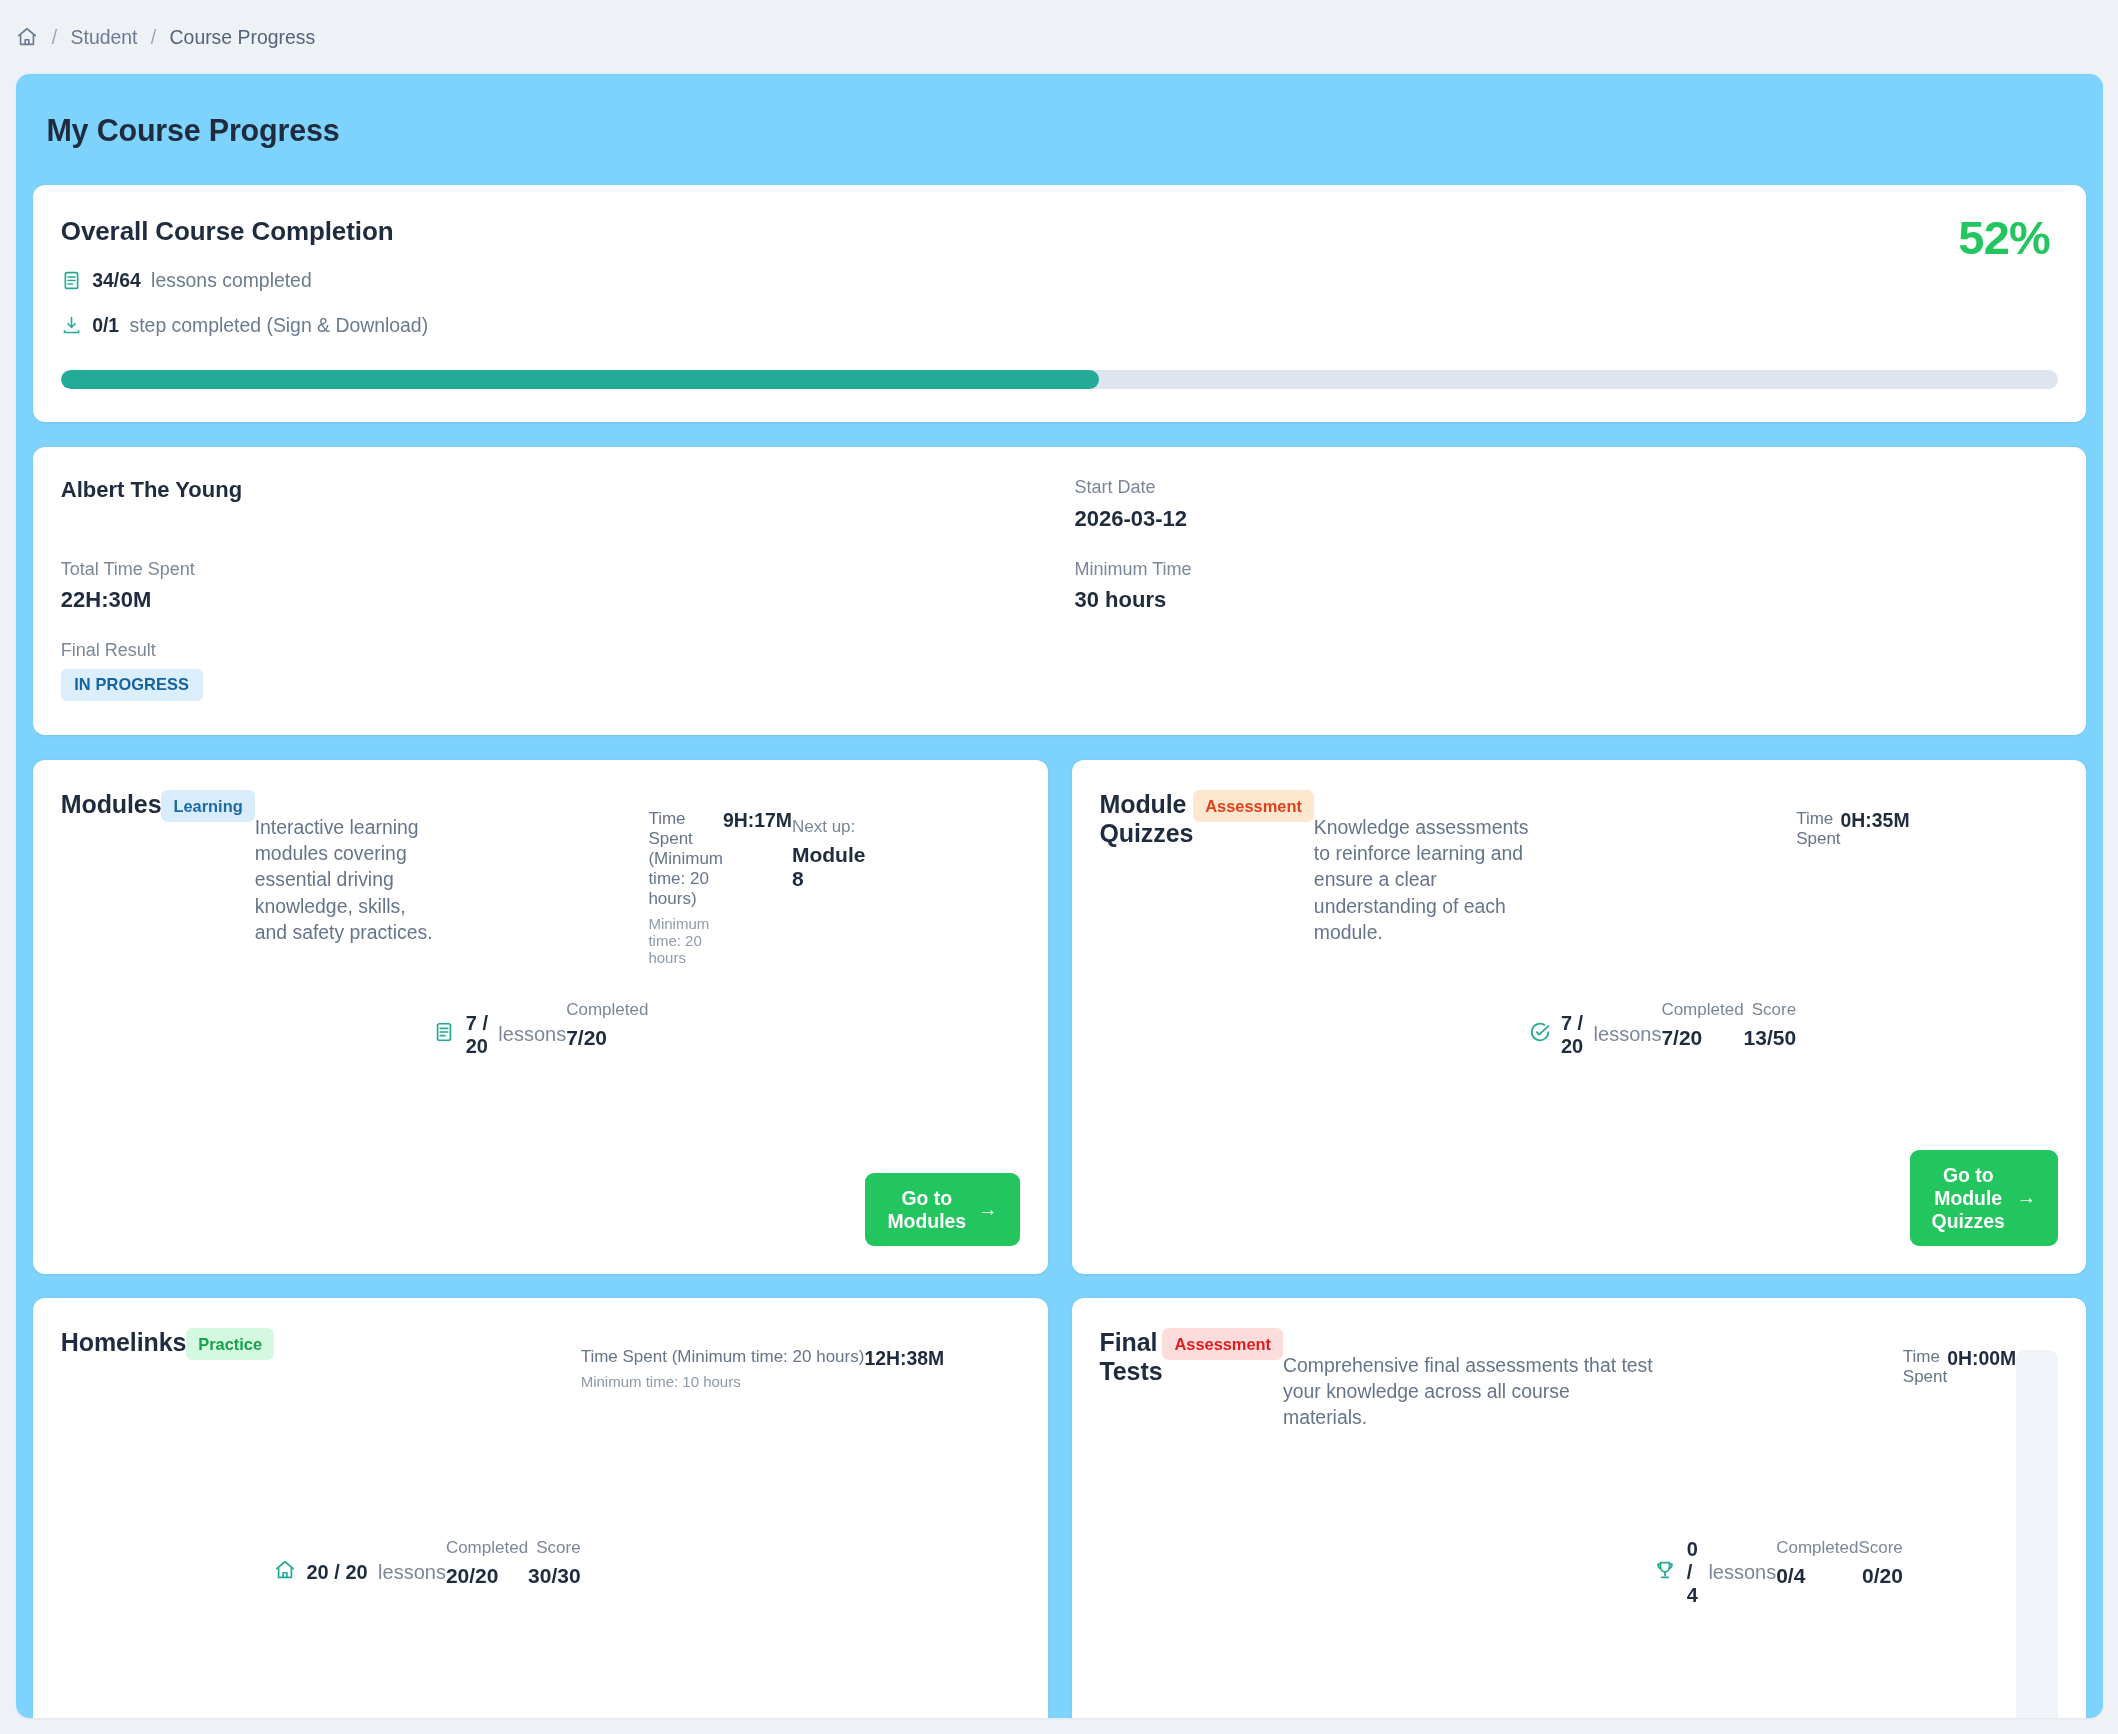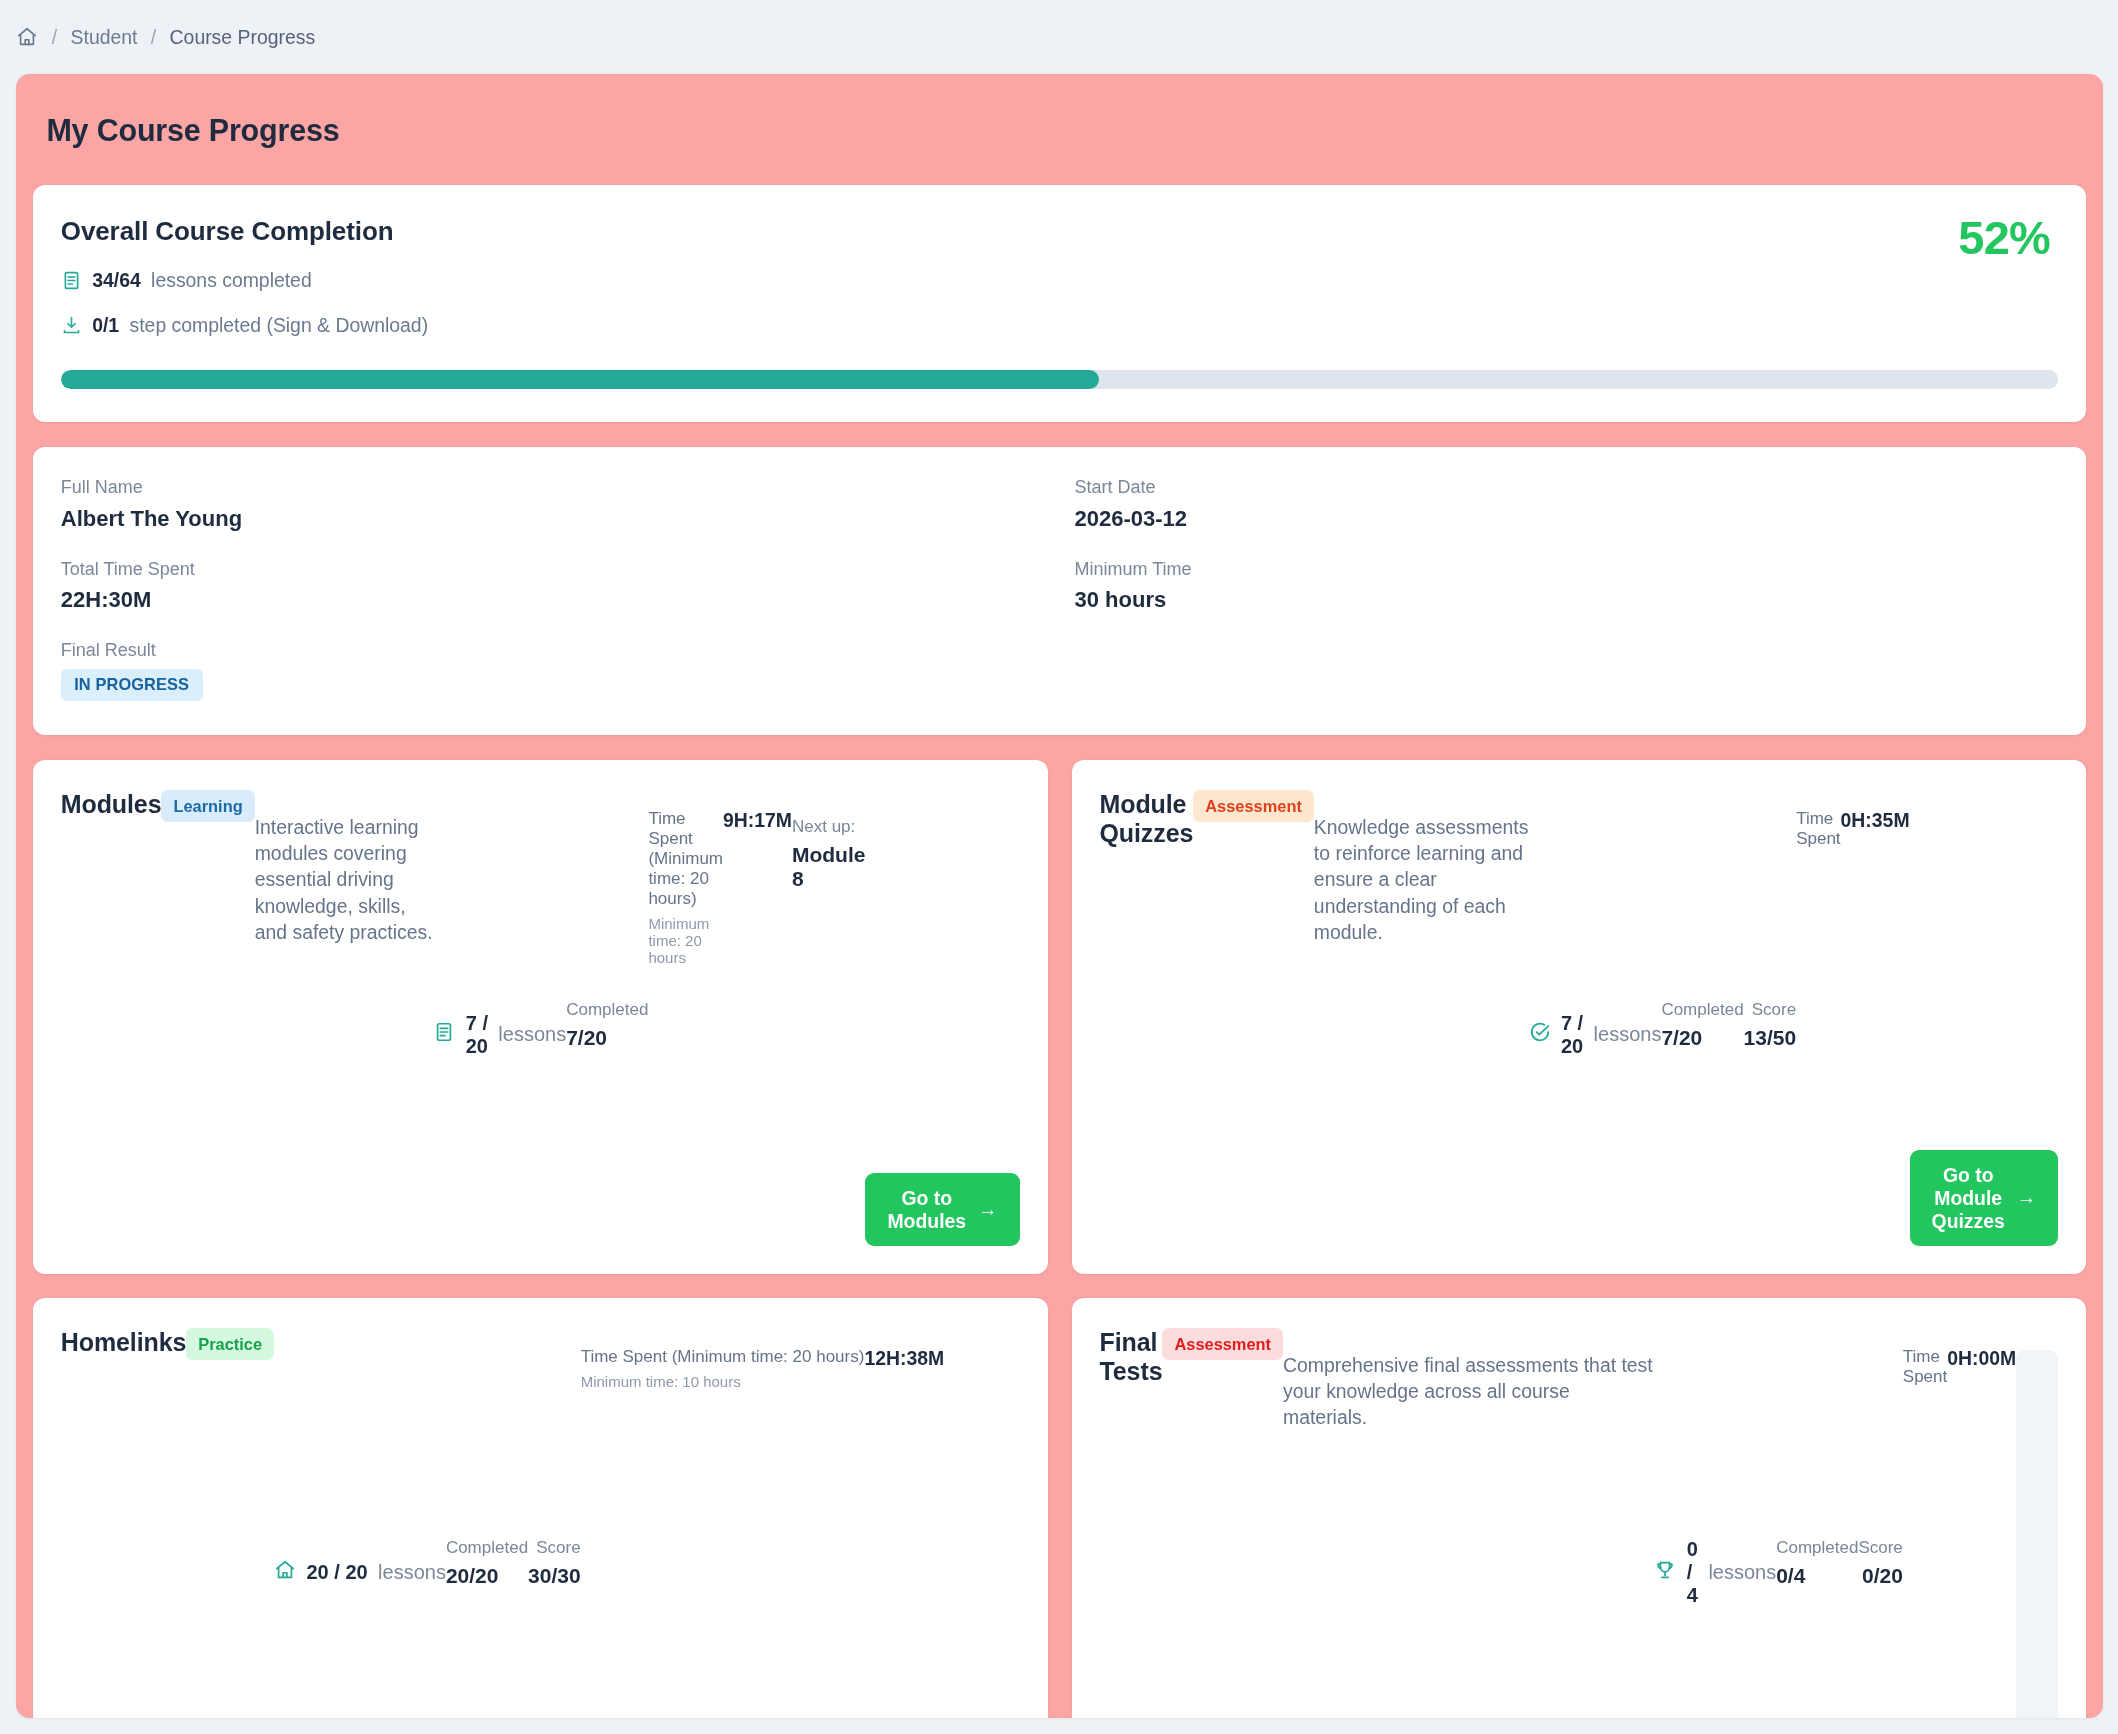--- a/index.html
+++ b/index.html
@@ -23,21 +23,21 @@
     color: #6b7a90;
   }
   .breadcrumb .home-ic { display:flex; align-items:center; }
   .breadcrumb .sep { color: #9aa7ba; font-size: 19.4px; }
   .breadcrumb .crumb { color: #6b7a90; }
   .breadcrumb .crumb.current { color: #55637a; }
 
   
   .page {
     margin: 0 16.4px;
-    background: #fca5a5;
+    background: #7dd3fc;
     border-radius: 13.4px;
     box-shadow: 0 0.7px 2.2px rgba(16,24,40,.06);
     height: 1644px;
     overflow: hidden;
   }
   .page-title {
     font-size: 30.5px;
     font-weight: 700;
     color: #1f2b3e;
     letter-spacing: -0.2px;
@@ -303,21 +303,20 @@
       <span>step completed (Sign &amp; Download)</span>
     </div>
 
     <div class="bar-track">
       <div class="bar-fill" style="width:52%"></div>
     </div>
   </div>
 
   <div class="card details">
     <div class="field">
-      <div class="lbl">Full Name</div>
       <div class="val">Albert The Young</div>
     </div>
     <div class="field">
       <div class="lbl">Start Date</div>
       <div class="val">2026-03-12</div>
     </div>
     <div class="field">
       <div class="lbl">Total Time Spent</div>
       <div class="val">22H:30M</div>
     </div>

